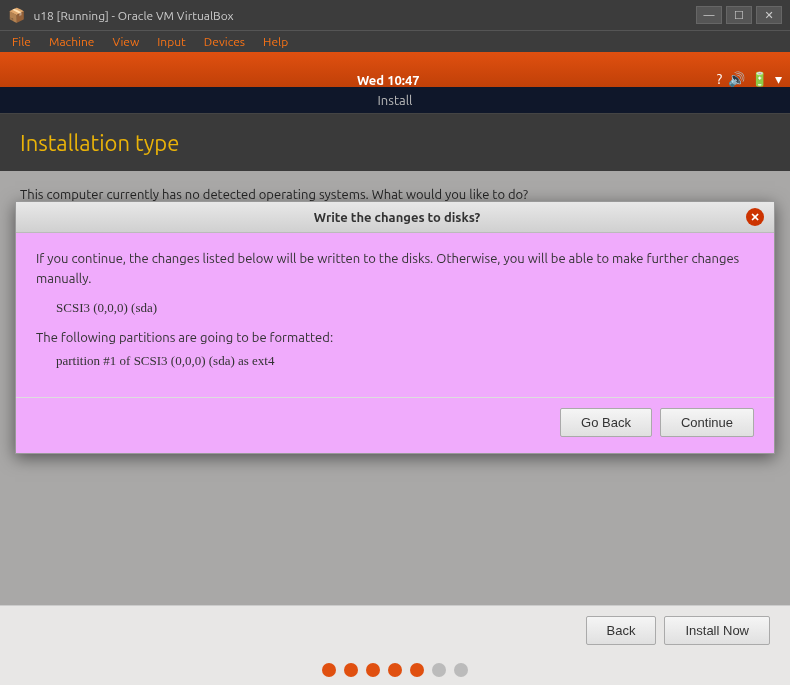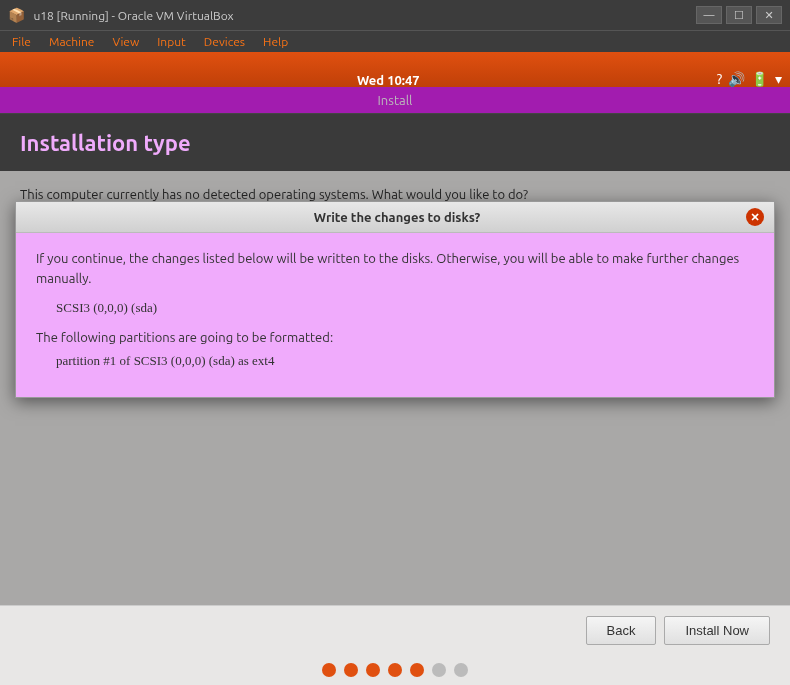--- a/index.html
+++ b/index.html
@@ -91,21 +91,21 @@
     
     #content-area {
       background: #2c2c2c;
       height: calc(685px - 30px - 22px - 35px);
       display: flex;
       flex-direction: column;
     }
 
     
     #install-header {
-      background: #a21caf;
+      background: #0f172a;
       color: #bbb;
       text-align: center;
       padding: 6px;
       font-size: 13px;
       border-bottom: 1px solid #444;
     }
 
     
     #main-content {
       flex: 1;
@@ -114,23 +114,23 @@
       background: #2c2c2c;
       position: relative;
     }
 
     
     #inst-type-area {
       background: #3a3a3a;
       padding: 16px 20px;
     }
     #inst-type-title {
-      color: #f0abfc;
+      color: #eab308;
       font-size: 22px;
-      font-weight: 700;
+      font-weight: 400;
     }
 
     
     #page-content {
       background: #f2f1f0;
       flex: 1;
       padding: 16px 20px;
       position: relative;
     }
 
@@ -352,20 +352,24 @@
             <div id="dialog-close">✕</div>
           </div>
 
           <div id="dialog-body">
             <p>If you continue, the changes listed below will be written to the disks. Otherwise, you will be able to make further changes manually.</p>
             <p class="section-value">SCSI3 (0,0,0) (sda)</p>
             <p class="section-label">The following partitions are going to be formatted:</p>
             <p class="section-value">partition #1 of SCSI3 (0,0,0) (sda) as ext4</p>
           </div>
 
+          <div id="dialog-buttons">
+            <button class="dialog-btn">Go Back</button>
+            <button class="dialog-btn">Continue</button>
+          </div>
         </div>
       </div>
     </div>
 
     <div id="bottom-bar">
       <button class="nav-btn">Back</button>
       <button class="nav-btn">Install Now</button>
     </div>
 
     <div id="progress-dots">

